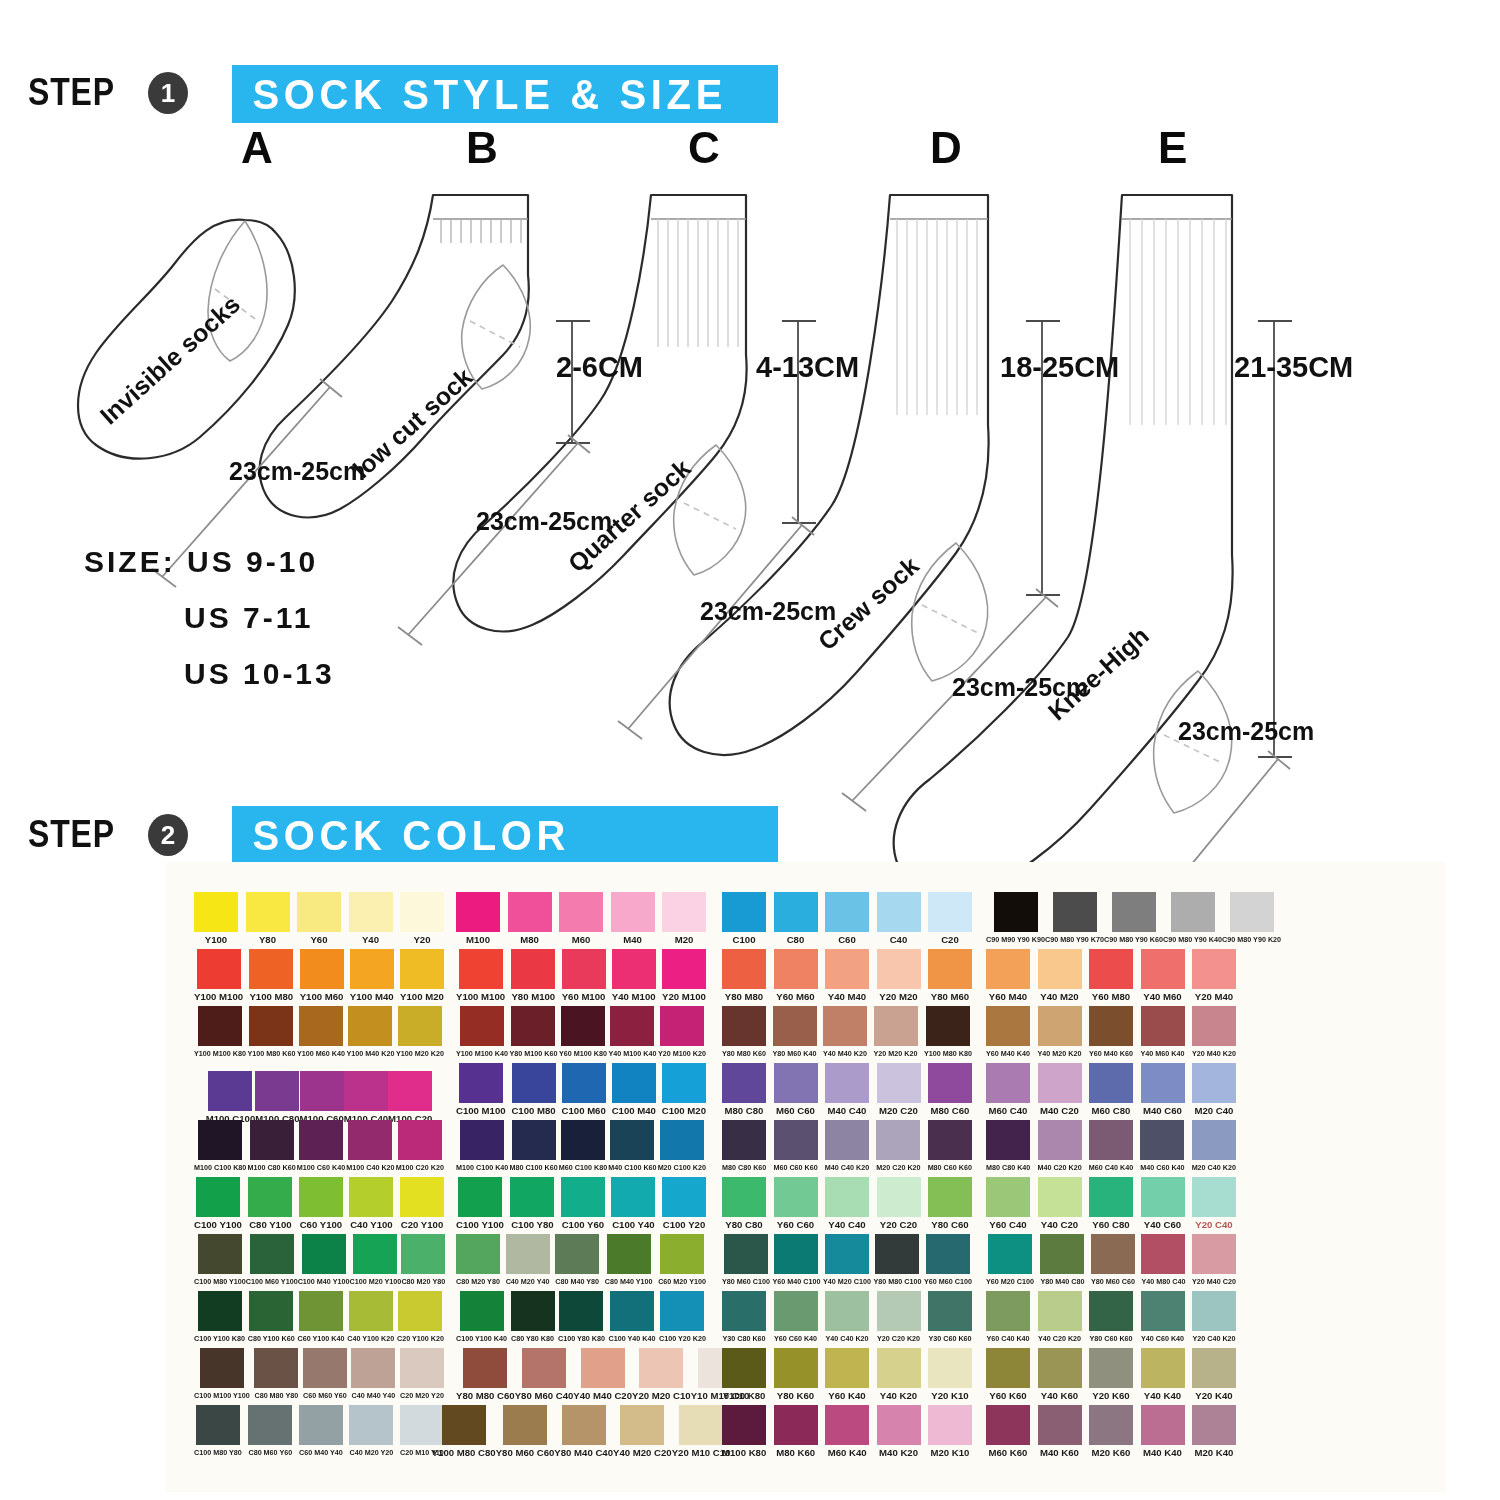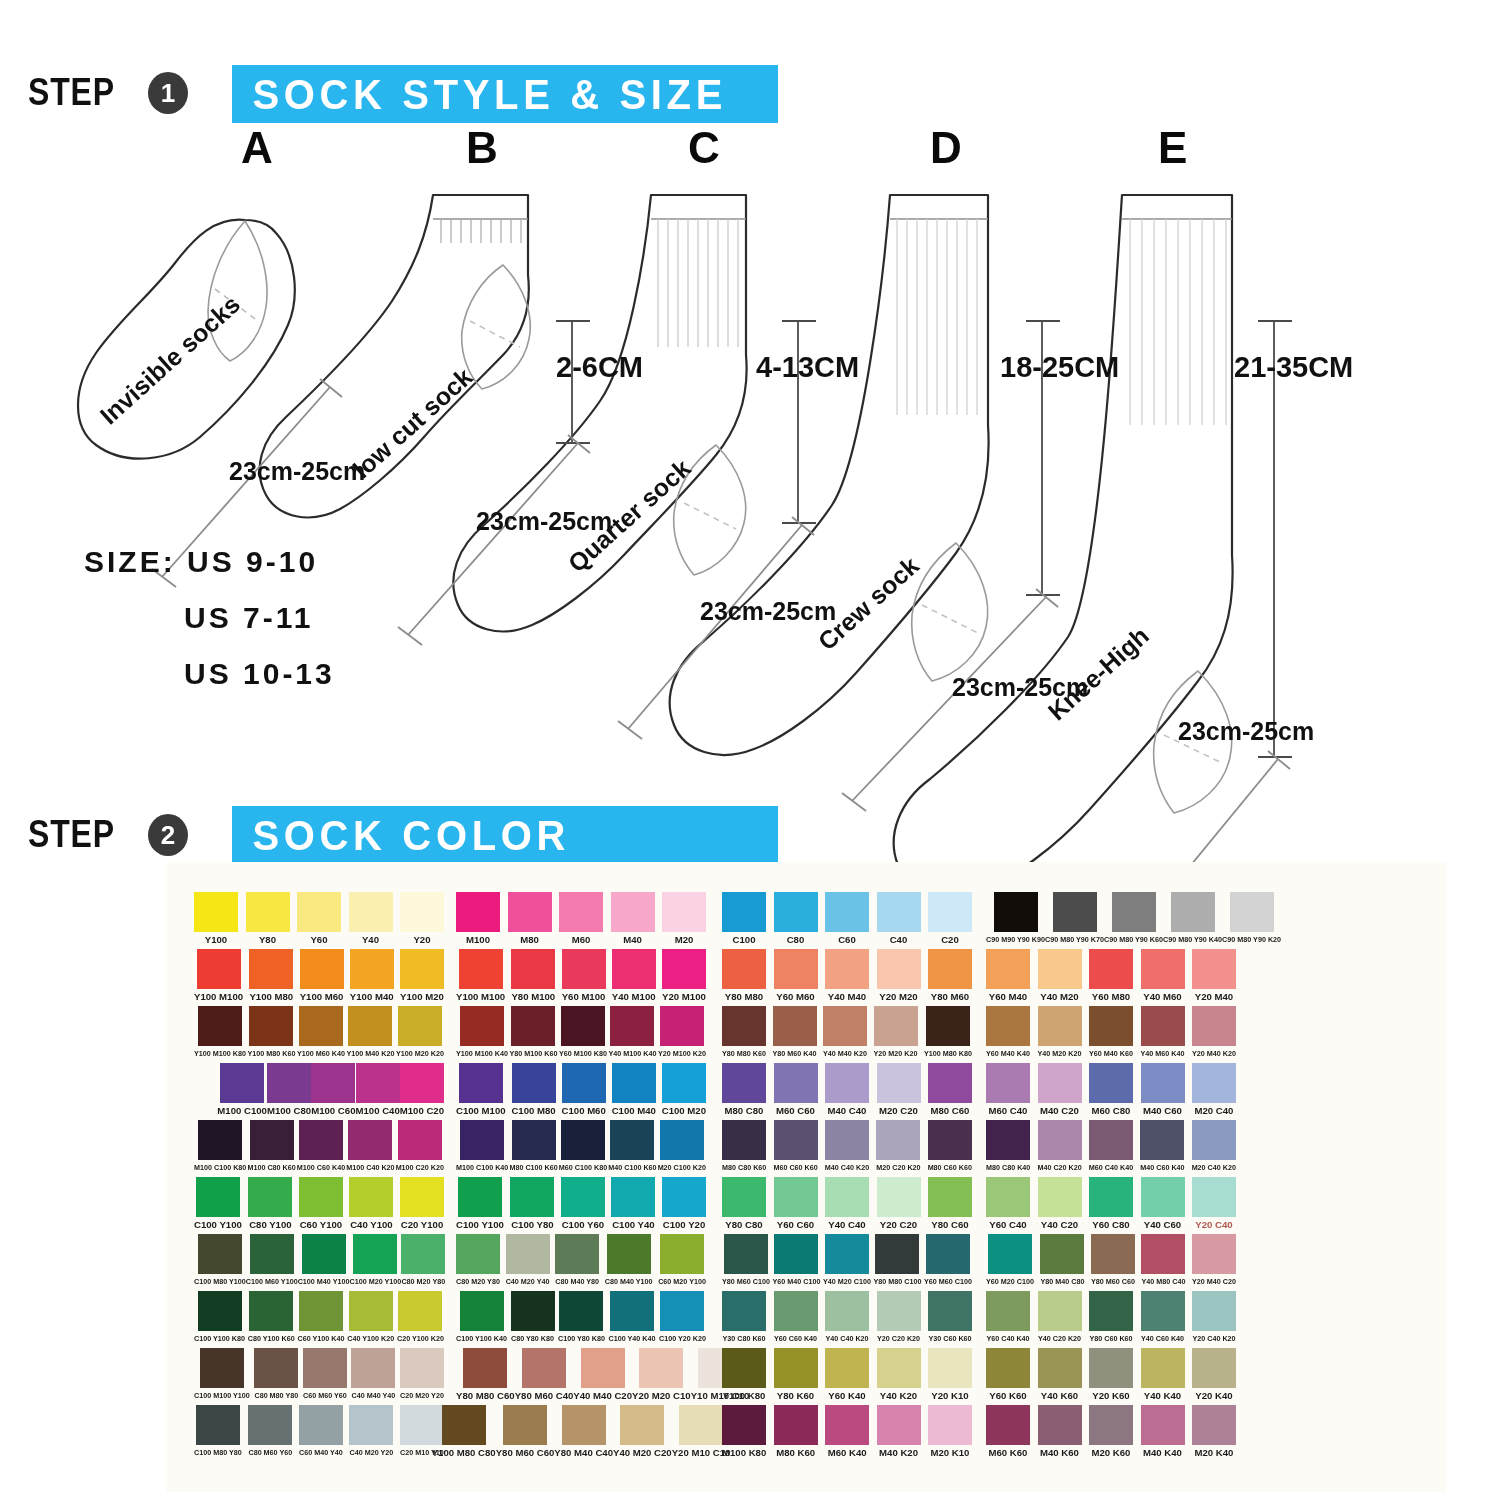--- a/index.html
+++ b/index.html
@@ -301,21 +301,21 @@
         </div>
         <div class="cell">
           <div class="sw" style="background: rgb(195, 144, 31);"></div>
           <div class="lbl">Y100 M40 K20</div>
         </div>
         <div class="cell">
           <div class="sw" style="background: rgb(201, 173, 40);"></div>
           <div class="lbl">Y100 M20 K20</div>
         </div>
       </div>
-      <div class="swrow" style="position: absolute; top: 201px; left: 0px; width: 250px; justify-content: flex-end;">
+      <div class="swrow" style="position: absolute; top: 209px; left: 0px; width: 250px; justify-content: center;">
         <div class="cell">
           <div class="sw" style="background: rgb(91, 58, 147);"></div>
           <div class="lbl big">M100 C100</div>
         </div>
         <div class="cell">
           <div class="sw" style="background: rgb(122, 58, 143);"></div>
           <div class="lbl big">M100 C80</div>
         </div>
         <div class="cell">
           <div class="sw" style="background: rgb(156, 52, 141);"></div>

